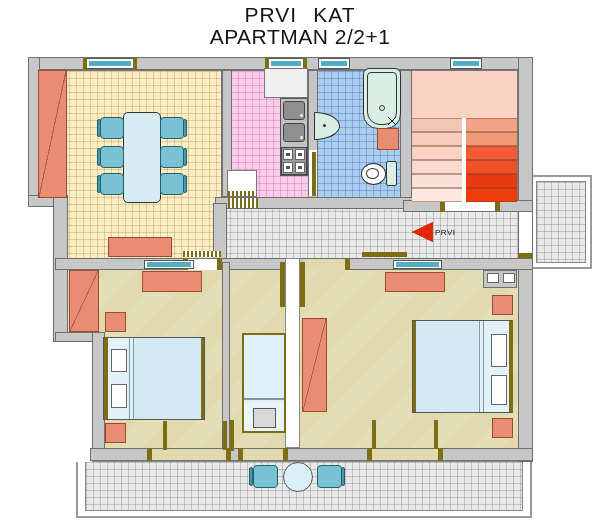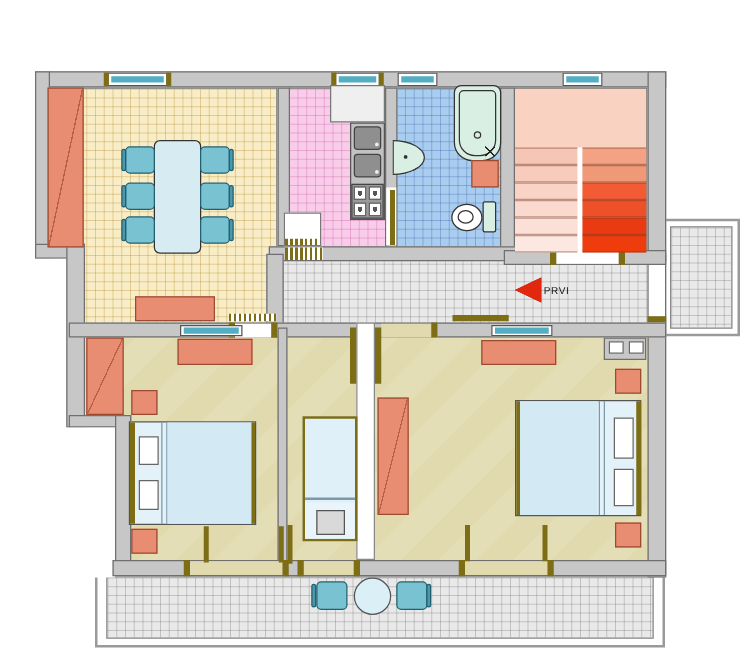--- a/index.html
+++ b/index.html
@@ -48,20 +48,22 @@
   .step{border:1px solid rgba(120,60,40,.45);border-left:none;border-right:none;}
   
   #ulaz-arrow{width:0;height:0;border-top:10px solid transparent;border-bottom:10px solid transparent;
       border-right:21px solid var(--arrow-red);filter:drop-shadow(0 0 .4px #7a1400);}
   #ulaz-text{font-size:8px;color:#111;letter-spacing:.5px;}
 </style>
 </head>
 <body>
 
 <div class="abs" id="title">
+  <div class="l1">PRVI KAT</div>
+  <div class="l2">APARTMAN 2/2+1</div>
 </div>
 
 <div class="abs tiles-yellow" style="left:40px;top:70px;width:182px;height:190px"></div>
 <div class="abs tiles-pink" style="left:230px;top:70px;width:82px;height:135px"></div>
 <div class="abs tiles-blue" style="left:316px;top:70px;width:90px;height:133px"></div>
 <div class="abs" style="left:408px;top:70px;width:110px;height:140px;background:var(--stairs-landing);border:1px solid #777"></div>
 <div class="abs tiles-gray" style="left:222px;top:203px;width:298px;height:57px;border:1px solid #888"></div>
 <div class="abs beige" style="left:55px;top:262px;width:465px;height:188px"></div>
 
 <div class="abs" style="left:530px;top:175px;width:62px;height:94px;background:#fff;border:2px solid #9a9a9a">

